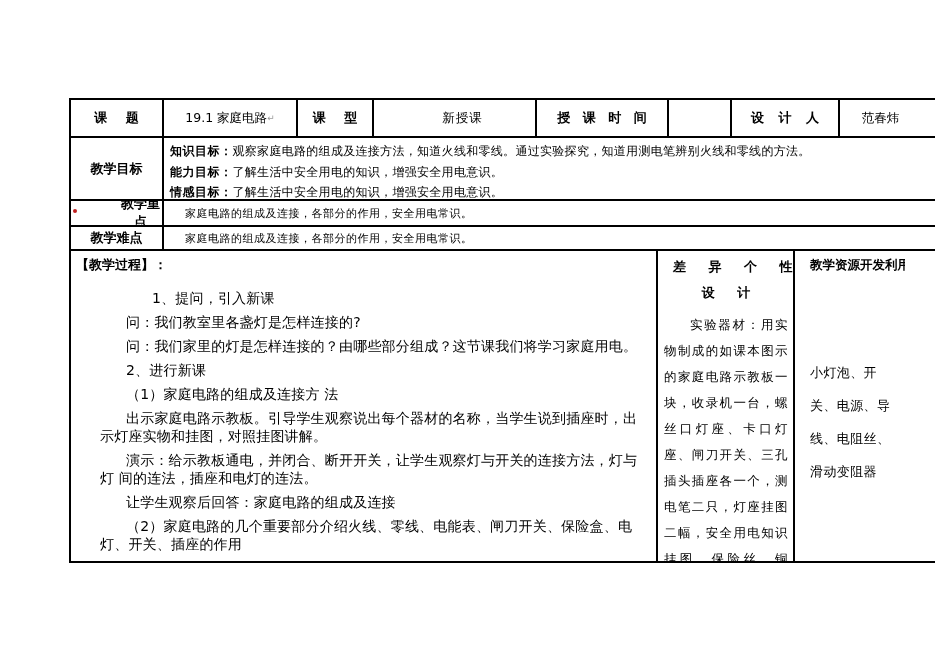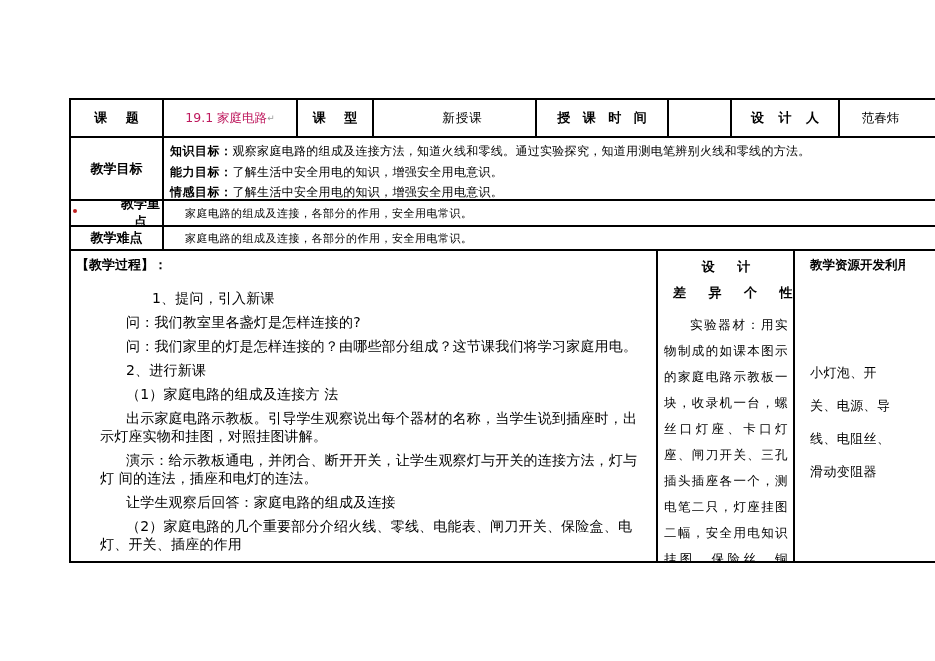--- a/index.html
+++ b/index.html
@@ -13,21 +13,21 @@
   .vcent { display:flex; align-items:center; justify-content:center; text-align:center; }
   .hlabel { font-weight:bold; font-size:13px; letter-spacing:7px; text-indent:7px; }
   .r1 { height:38px; }
   .r2 { height:63px; }
   .r3 { height:26px; }
   .r4 { height:24px; }
   .r5 { height:310px; border-bottom:none; }
   .c1 { width:93px; }  .c2 { width:134px; } .c3 { width:76px; }
   .c4 { width:163px; } .c5 { width:132px; } .c6 { width:63px; }
   .c7 { width:108px;text-align:right; } .c8 { width:65px; }
-  .topic-value { color:#be185d; font-size:12.5px; }
+  .topic-value { color:#000000; font-size:12.5px; }
   .ret-mark { color:#9a9a9a; font-size:9px; vertical-align:baseline; }
   .plain13 { font-size:12.5px; letter-spacing:1px;padding-left:16px; }
   .obj-content { width:741px; padding:3px 4px 2px 6px; }
   .obj-line { font-size:12px; line-height:20.5px; white-space:nowrap; letter-spacing:0.3px; }
   .obj-line b { letter-spacing:0.5px; }
   .pt-content { width:741px; display:flex; align-items:center; padding-left:21px; font-size:11px; letter-spacing:0.5px; }
   .main-left { width:587px; padding:5px 6px 0 5px; position:relative; }
   .main-mid { width:137px; padding:3px 5px 0 6px; }
   .main-right { width:110px; padding:3px 4px 0 15px; }
   .proc-title { font-weight:bold; font-size:13px; margin-bottom:15px; }
@@ -88,22 +88,22 @@
           <p>2、进行新课</p>
           <p>（1）家庭电路的组成及连接方 法</p>
           <p>出示家庭电路示教板。引导学生观察说出每个器材的名称，当学生说到插座时，出示灯座实物和挂图，对照挂图讲解。</p>
           <p>演示：给示教板通电，并闭合、断开开关，让学生观察灯与开关的连接方法，灯与灯 间的连法，插座和电灯的连法。</p>
           <p>让学生观察后回答：家庭电路的组成及连接</p>
           <p>（2）家庭电路的几个重要部分介绍火线、零线、电能表、闸刀开关、保险盒、电灯、开关、插座的作用</p>
           <p>（3）测电笔</p>
         </div>
       </div>
       <div class="cell main-mid">
+        <div class="mid-head">差 异 个 性</div>
         <div class="mid-head">设 计</div>
-        <div class="mid-head">差 异 个 性</div>
         <div class="mid-text">实验器材：用实物制成的如课本图示的家庭电路示教板一块，收录机一台，螺丝口灯座、卡口灯座、闸刀开关、三孔插头插座各一个，测电笔二只，灯座挂图二幅，安全用电知识挂图，保险丝，铜丝，铁丝，火柴，写有例题的小黑板。</div>
       </div>
       <div class="cell main-right">
         <div class="res-head">教学资源开发利用</div>
         <div class="res-text">小灯泡、开关、电源、导线、电阻丝、滑动变阻器</div>
       </div>
     </div>
 
   </div>
   <div class="stray-dot" style="background: rgb(192, 32, 32);"></div>

